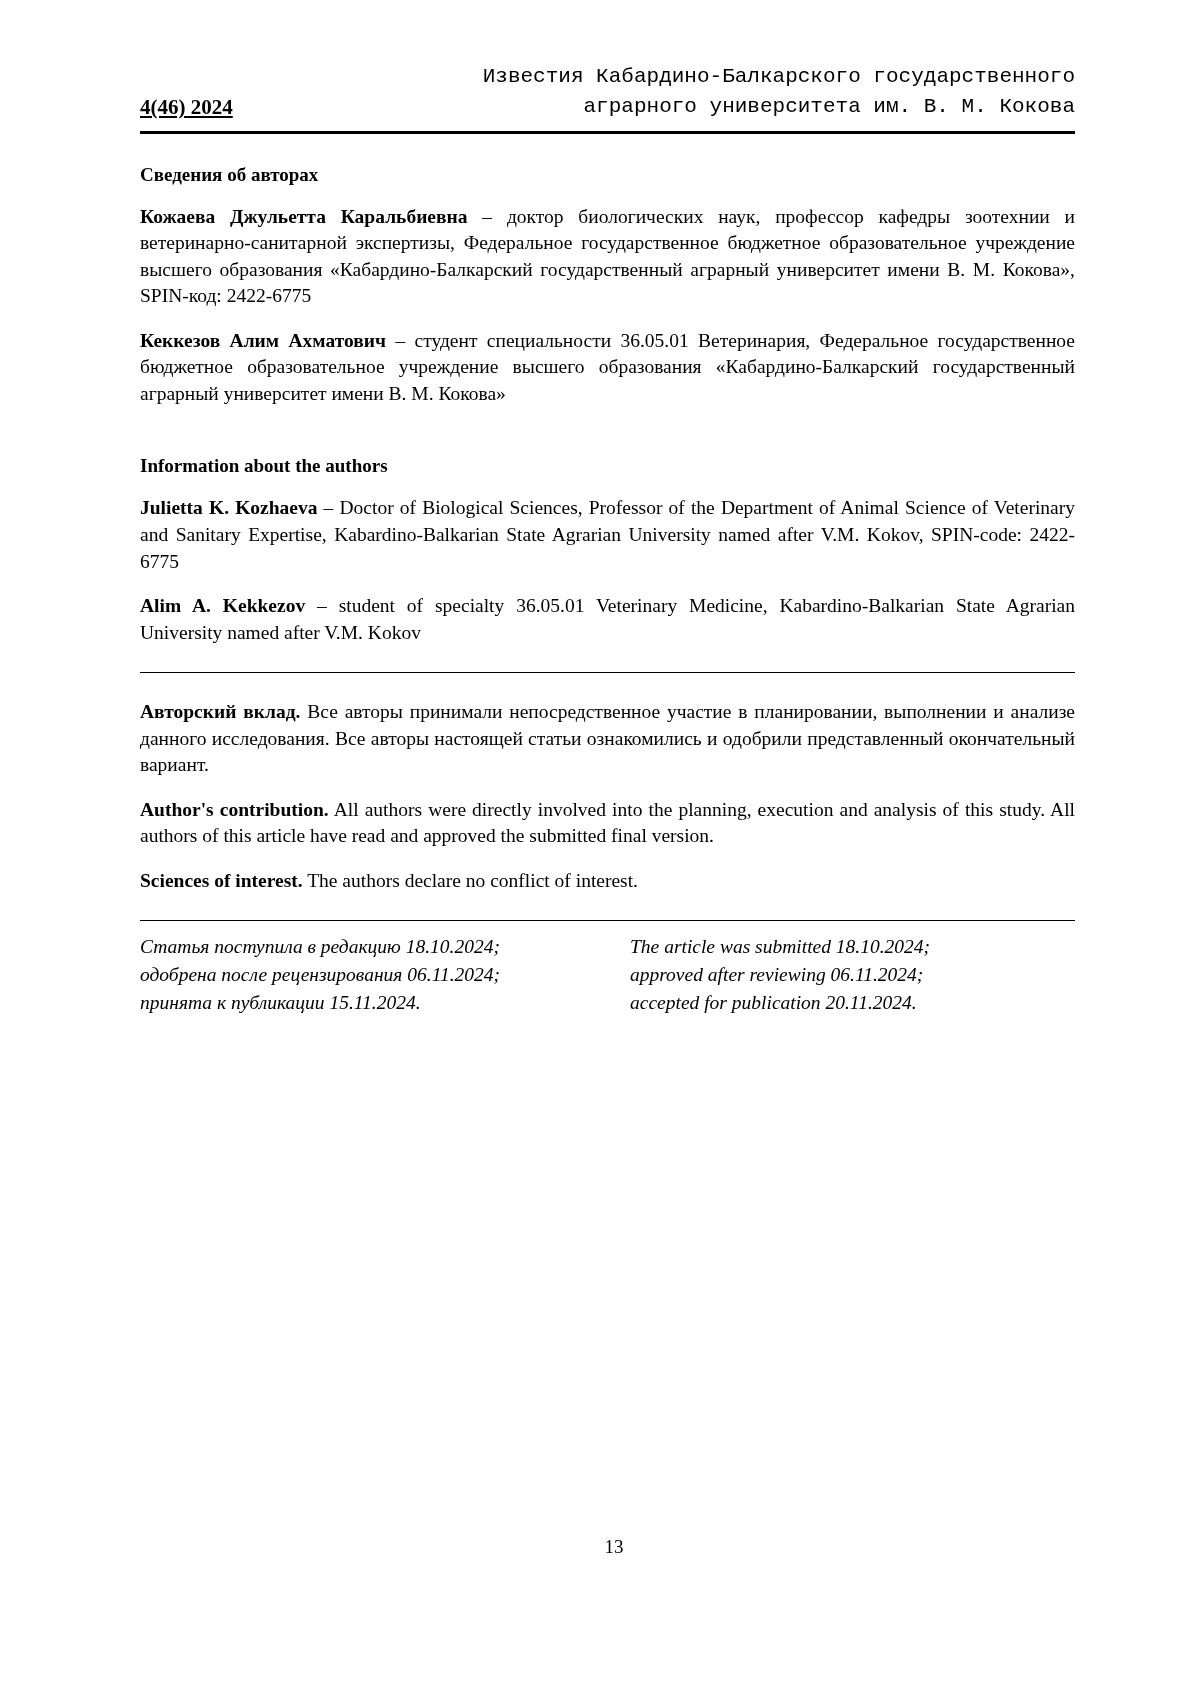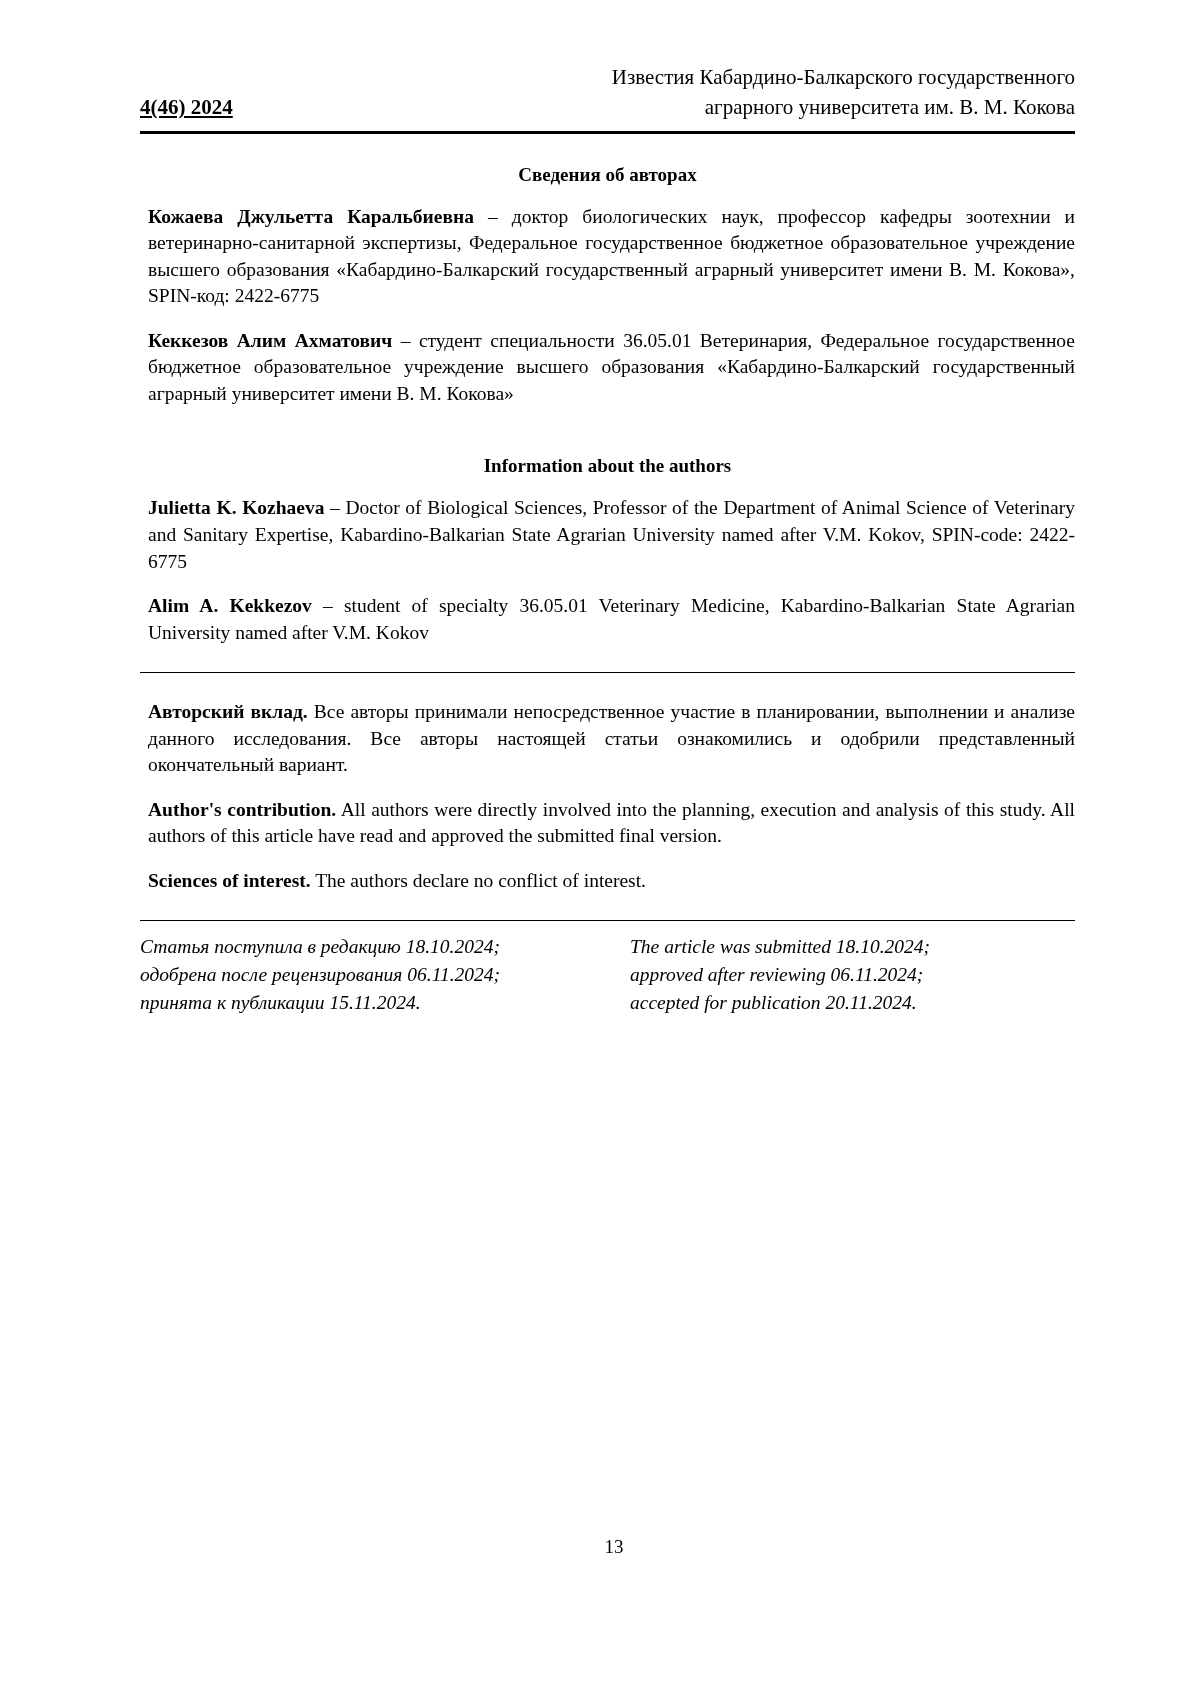--- a/index.html
+++ b/index.html
@@ -41,47 +41,47 @@
     line-height: 1.3;
     padding-bottom: 2px;
     white-space: nowrap;
     text-decoration: underline;
   }
   .journal-title {
     flex: 1;
     text-align: right;
     font-size: 21px;
     line-height: 1.45;
+    font-family: Liberation Mono, monospace;
   }
   .journal-title span {
     display: block;
   }
   .rule-thick {
     border-top: 3px solid #000;
     margin-top: 8px;
   }
 
   
   .section-heading {
-    text-align: center;
     font-weight: bold;
     font-size: 19px;
     margin-top: 30px;
     margin-bottom: 18px;
   }
   .section-heading.en {
     margin-top: 48px;
   }
 
   
   p.body {
     font-size: 19.5px;
     line-height: 1.36;
     text-align: justify;
-    margin: 0 0 18px 8px;
+    margin: 0 0 18px 0;
     text-indent: 0;
   }
   p.body:last-child {
     margin-bottom: 0;
   }
   .nm {
     font-weight: bold;
   }
 
   .rule-thin {

